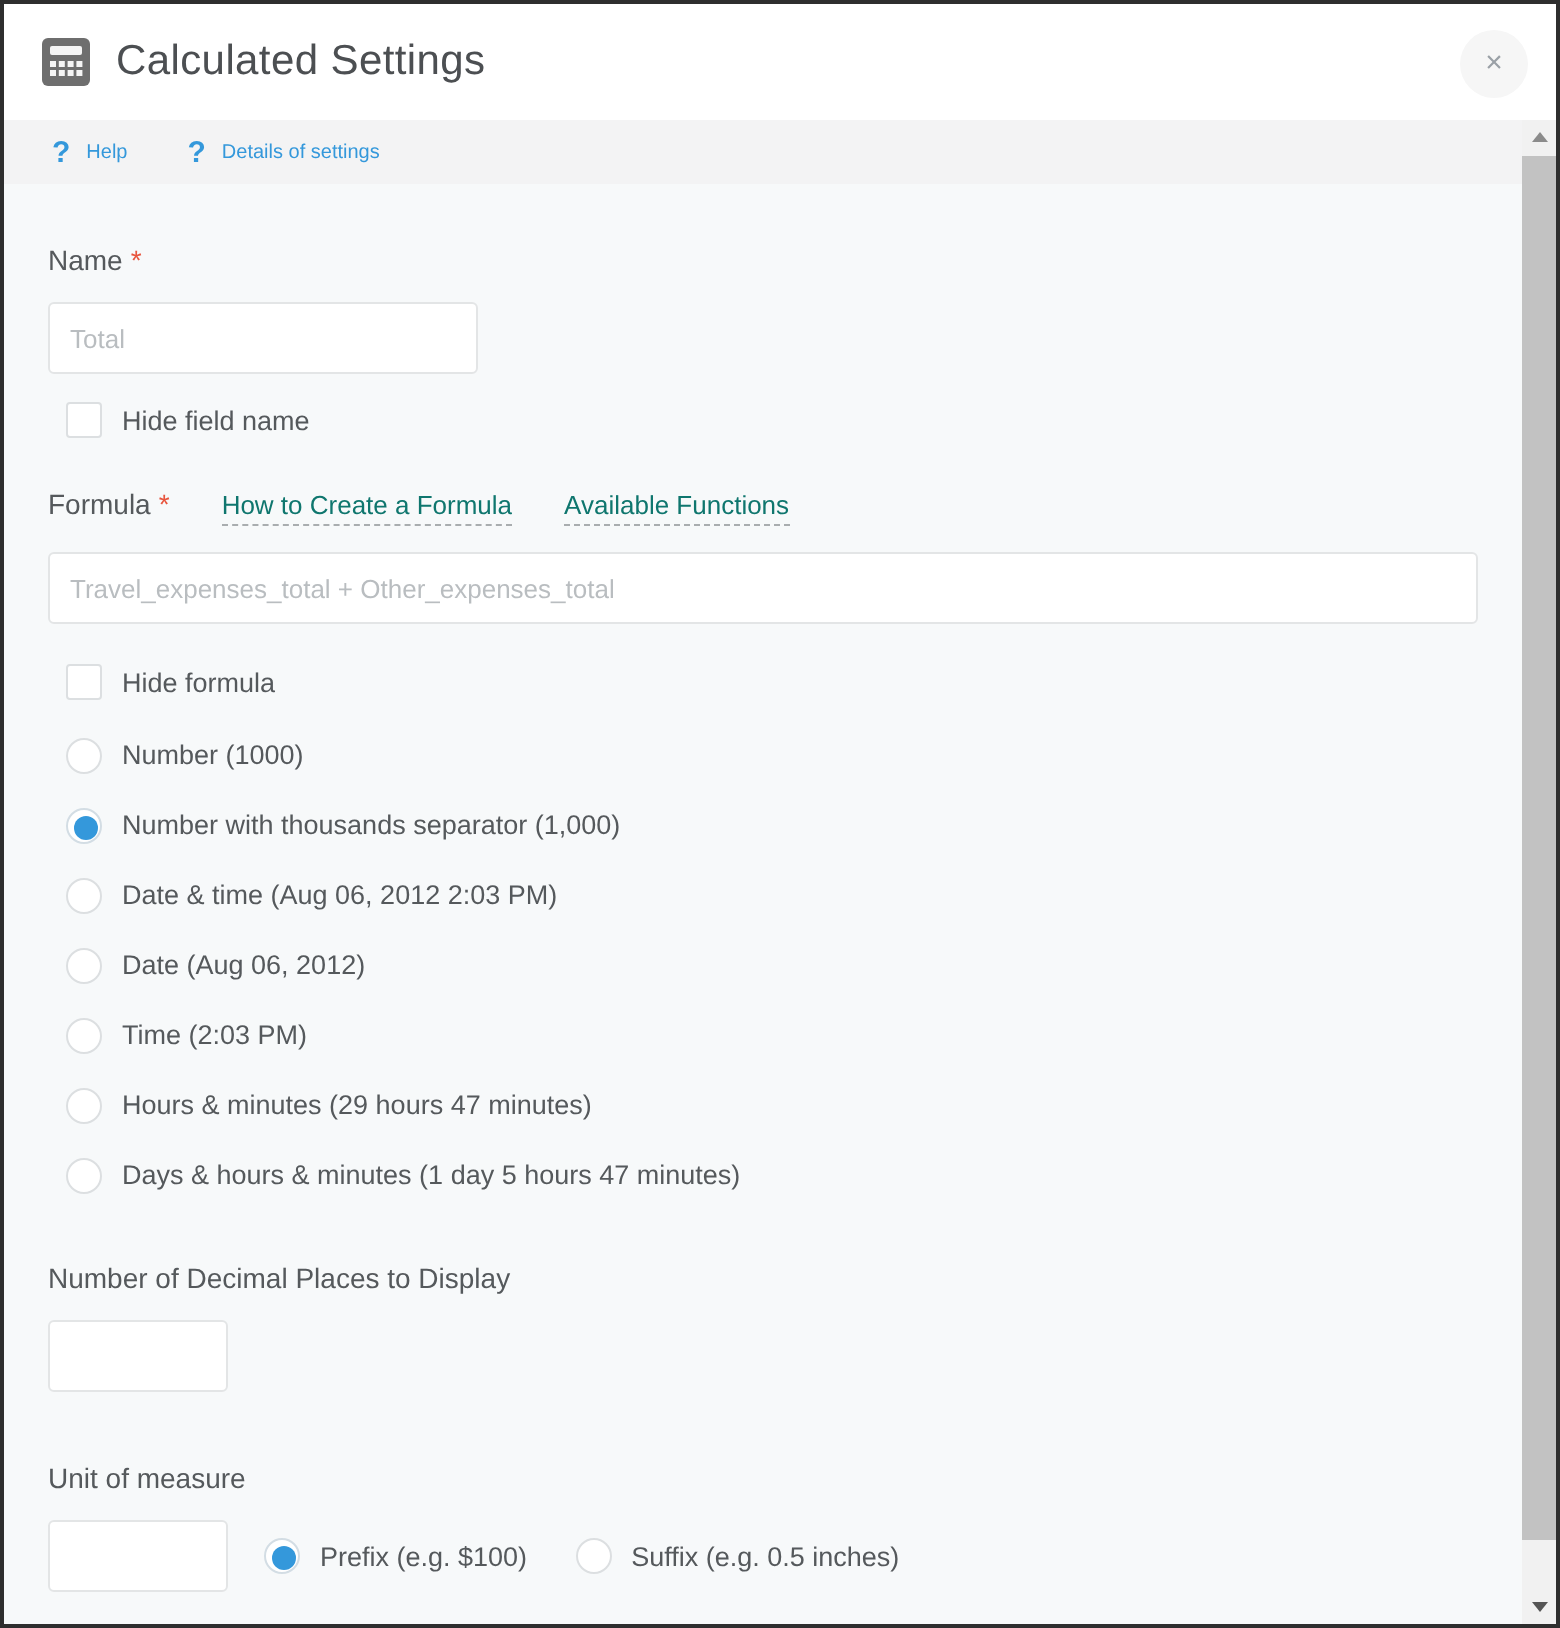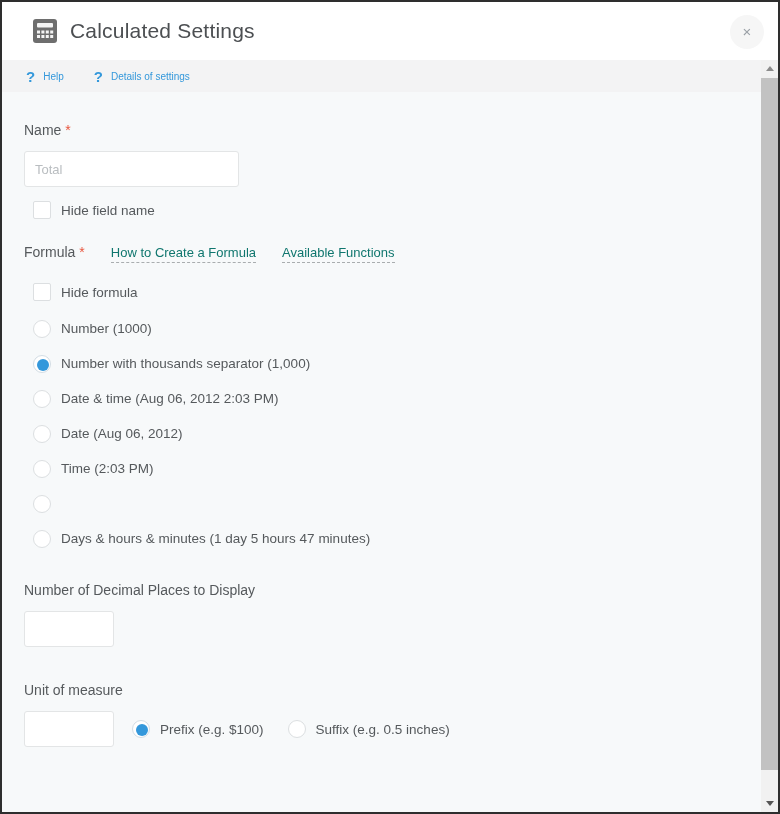--- a/index.html
+++ b/index.html
@@ -4,21 +4,21 @@
 <style>
   * { margin:0; padding:0; box-sizing:border-box; }
   html,body { background:#ffffff; font-family:"Liberation Sans","DejaVu Sans",sans-serif; }
   .dialog {
     position:relative; width:780px; height:814px;
     border:2px solid #2e2e2e; background:#ffffff; overflow:hidden;
   }
   
   .header {
     position:relative; height:58px; background:#ffffff;
-    display:flex; align-items:center; padding-left:30px;
+    display:flex; align-items:center; padding-left:18px;
   }
   .calc-icon { width:26px; height:26px; margin-right:12px; flex:0 0 auto; }
   .title { font-size:21px; font-weight:400; color:#4c4f52; letter-spacing:.2px; }
   .close-btn {
     position:absolute; right:14px; top:13px; width:34px; height:34px;
     border:none; border-radius:50%; background:#f6f6f6; color:#9aa0a6;
     font-size:15px; line-height:34px; text-align:center; cursor:pointer;
   }
   
   .scroll-region { position:absolute; top:58px; left:0; right:0; bottom:0; }
@@ -148,20 +148,21 @@
         <span class="opt-label">Hide field name</span>
       </div>
 
       <div class="formula-head">
         <div class="field-label">
           <span>Formula</span><span class="req">*</span>
         </div>
         <a class="dashed-link">How to Create a Formula</a>
         <a class="dashed-link">Available Functions</a>
       </div>
+      <input class="text-input formula-input" type="text" placeholder="Travel_expenses_total + Other_expenses_total" style="">
       <div class="check-row" style="margin-top:20px;">
         <span class="checkbox"></span>
         <span class="opt-label">Hide formula</span>
       </div>
 
       <div class="radio-list">
         <div class="radio-row">
           <span class="radio"></span>
           <span class="opt-label">Number (1000)</span>
         </div>
@@ -176,20 +177,21 @@
         <div class="radio-row">
           <span class="radio"></span>
           <span class="opt-label">Date (Aug 06, 2012)</span>
         </div>
         <div class="radio-row">
           <span class="radio"></span>
           <span class="opt-label">Time (2:03 PM)</span>
         </div>
         <div class="radio-row">
           <span class="radio"></span>
+          <span class="opt-label">Hours &amp; minutes (29 hours 47 minutes)</span>
         </div>
         <div class="radio-row">
           <span class="radio"></span>
           <span class="opt-label">Days &amp; hours &amp; minutes (1 day 5 hours 47 minutes)</span>
         </div>
       </div>
 
       <div class="section">
         <div class="field-label">Number of Decimal Places to Display</div>
         <input class="text-input small-input" type="text" value="" style="">

